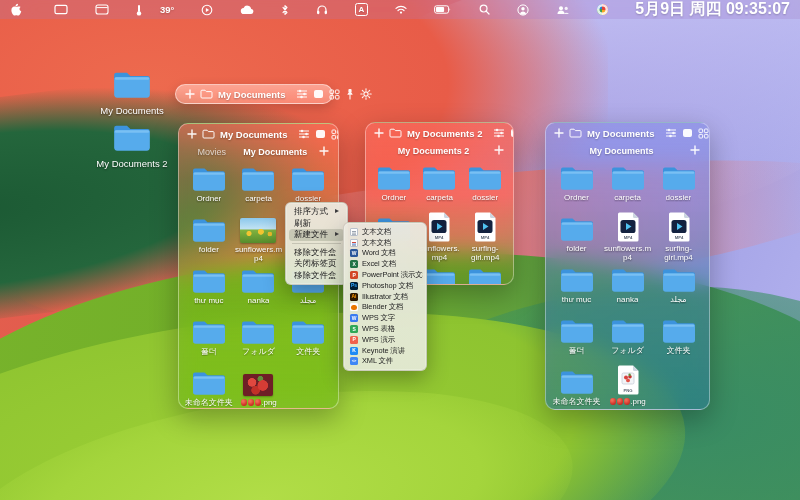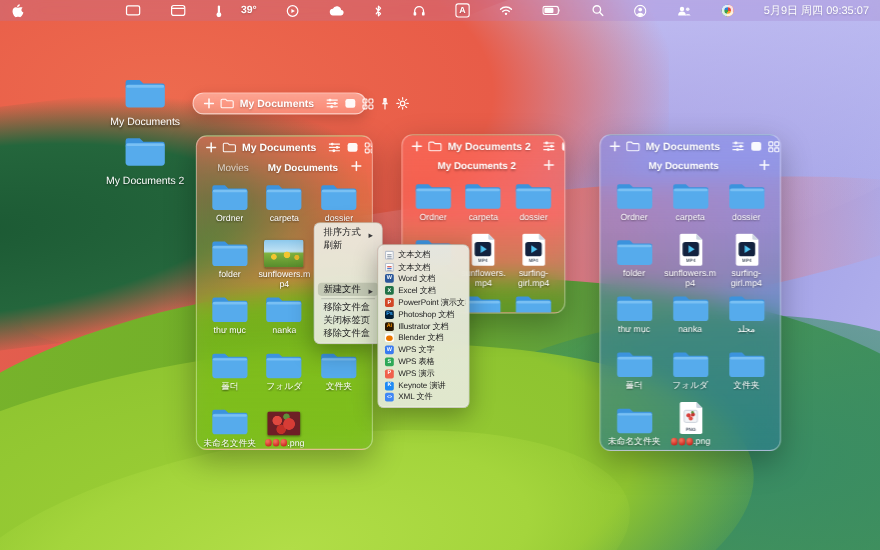--- a/index.html
+++ b/index.html
@@ -32,21 +32,21 @@
   #menubar .mitem{font-size:10.5px;padding:0 8px;line-height:19px;cursor:default;}
   #menubar .mitem.app{font-weight:bold;}
   #mb-right{margin-left:auto;display:flex;align-items:center;gap:16px;}
   .st-ic{display:flex;align-items:center;padding:0 5.5px;height:19px;}
   .st-temp{font-size:9.5px;font-weight:bold;margin-left:-4px;padding-right:5px;}
   .inp-box{width:11px;height:11px;border:1.2px solid #fff;border-radius:2.5px;font-size:8px;font-weight:bold;
     display:flex;align-items:center;justify-content:center;line-height:1;}
   .app-dot{width:11px;height:11px;border-radius:50%;
     background:conic-gradient(#e5443b 0 30%,#f5a623 30% 52%,#3aa14f 52% 78%,#2e7fd0 78% 100%);
     box-shadow:inset 0 0 0 2.5px rgba(255,255,255,.85);}
-  #clock{font-size:10px;font-weight:400;padding:0 10px 0 6px;white-space:nowrap;}
+  #clock{font-size:16px;font-weight:700;padding:0 10px 0 6px;white-space:nowrap;}
   
   .dsk{position:absolute;width:58px;display:flex;flex-direction:column;align-items:center;cursor:default;z-index:5;}
   .dsk .lb{margin-top:2px;font-size:9.5px;color:#fff;text-shadow:0 1px 2px rgba(0,0,0,.55);white-space:nowrap;}
   
   .panel{position:absolute;border-radius:10px;border:.5px solid rgba(255,255,255,.38);
     box-shadow:0 10px 28px rgba(0,0,0,.28);overflow:hidden;z-index:10;
     backdrop-filter:blur(10px) saturate(1.35);}
   .panel-left{left:178px;top:123px;width:159px;height:284px;
     background:linear-gradient(180deg,rgba(242,112,92,.68) 0%,rgba(216,125,80,.5) 20%,rgba(150,160,60,.5) 42%,rgba(124,178,44,.62) 70%,rgba(118,182,38,.7) 100%);}
   .panel-mid{left:365px;top:122px;width:147px;height:161px;
@@ -87,23 +87,23 @@
     backdrop-filter:blur(10px) saturate(1.3);border:.5px solid rgba(255,255,255,.5);
     box-shadow:0 4px 12px rgba(0,0,0,.18);}
   #minibar .ttl{font-size:9.5px;font-weight:600;color:#fff;text-shadow:0 1px 2px rgba(0,0,0,.3);white-space:nowrap;}
   #minibar .sp{flex:1;}
   
   .cmenu{position:absolute;border-radius:6px;padding:3px 0;z-index:60;
     background:linear-gradient(180deg,rgba(236,234,224,.94),rgba(228,233,214,.94));
     backdrop-filter:blur(14px);box-shadow:0 8px 22px rgba(0,0,0,.3),0 0 0 .5px rgba(255,255,255,.45) inset;
     border:.5px solid rgba(0,0,0,.12);box-sizing:border-box;}
   #ctx{left:285px;top:202px;width:63px;}
-  #ctx .row{display:flex;align-items:flex-end;justify-content:space-between;height:11.5px;
+  #ctx .row{display:flex;align-items:flex-start;justify-content:space-between;height:11.5px;
     margin:0 3px;padding:0 5px;border-radius:3.5px;font-size:8.5px;color:#1c1c1e;white-space:nowrap;cursor:default;}
-  #ctx .row.hl{background:rgba(55,70,50,.18);margin-top:28px;}
+  #ctx .row.hl{background:rgba(55,70,50,.18);}
   #ctx .chev{font-size:8px;color:#3a3a3c;margin-left:4px;}
   .msep{height:1px;background:rgba(0,0,0,.14);margin:2.5px 6px;}
   #sub{left:343px;top:222px;width:84px;z-index:65;padding:3.5px 0;}
   #sub .row{display:flex;align-items:center;gap:4px;height:10.8px;margin:0 3px;padding:0 3px;border-radius:3px;
     font-size:7.4px;letter-spacing:-.1px;color:#1c1c1e;white-space:nowrap;overflow:hidden;cursor:default;}
   .fico{flex:0 0 auto;width:8px;height:8px;border-radius:1.6px;display:flex;align-items:center;justify-content:center;
     font-size:5px;font-weight:bold;color:#fff;line-height:1;}
   .fico.page{background:#fdfdfd;border:.5px solid #b9c0cc;box-sizing:border-box;border-radius:1px;}
   .fico.page i{display:block;width:4.5px;height:.8px;background:#9aa3b0;box-shadow:0 1.6px 0 #9aa3b0,0 3.2px 0 #9aa3b0;}
   .fico.page.rich i{background:#d0493f;box-shadow:0 1.6px 0 #4a7bd0,0 3.2px 0 #9aa3b0;}

